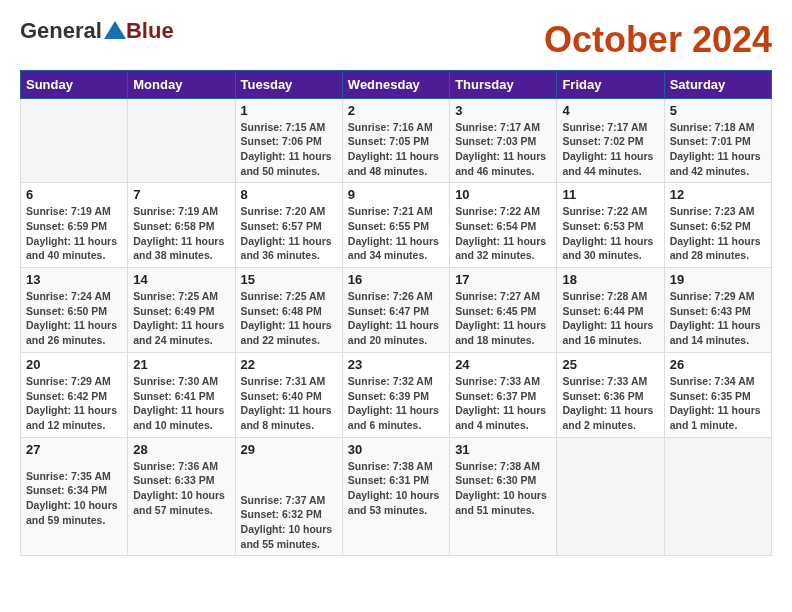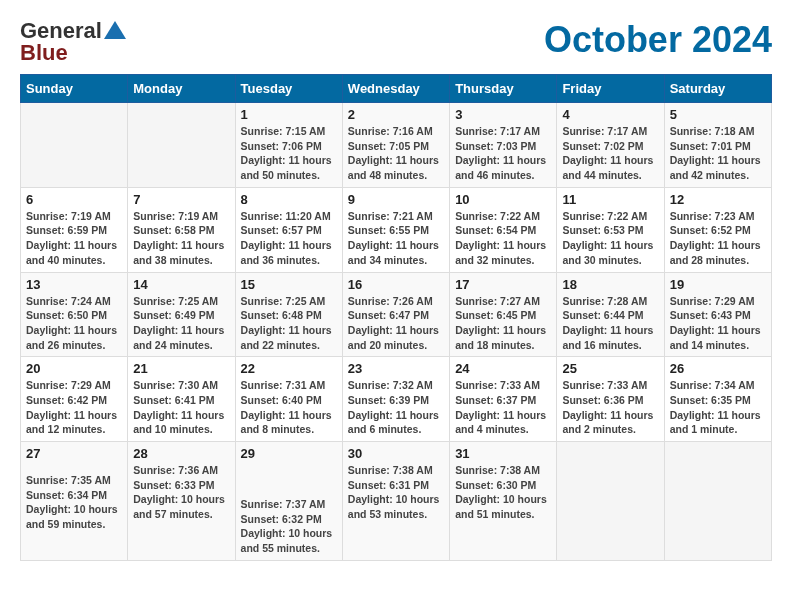--- a/index.html
+++ b/index.html
@@ -11,21 +11,21 @@
       padding: 20px;
     }
     .header {
       display: flex;
       justify-content: space-between;
       align-items: flex-start;
       margin-bottom: 10px;
     }
     .logo {
       display: flex;
-      flex-direction: column;
+      flex-direction: row;
       align-items: flex-start;
     }
     .logo-general {
       font-size: 22px;
       font-weight: bold;
       color: #333;
       line-height: 1;
     }
     .logo-blue {
       font-size: 22px;
@@ -36,34 +36,34 @@
     .logo-row {
       display: flex;
       align-items: center;
     }
     .title-block {
       text-align: right;
     }
     .month-title {
       font-size: 36px;
       font-weight: bold;
-      color: #0369a1;
+      color: #c2410c;
       line-height: 1.1;
     }
     .location-title {
       font-size: 18px;
       color: #444;
     }
     table {
       width: 100%;
       border-collapse: collapse;
       font-size: 11px;
     }
     thead tr th {
-      background-color: #0369a1;
+      background-color: #4c1d95;
       color: #fff;
       text-align: left;
       padding: 6px 5px;
       font-size: 13px;
       font-weight: bold;
       border: 1px solid #1d5c9e;
     }
     tbody tr td {
       vertical-align: top;
       padding: 4px 5px;
@@ -166,21 +166,21 @@
 Daylight: 11 hours and 40 minutes.</div>
         </td>
         <td>
           <span class="day-number">7</span>
           <div class="day-info" style="white-space: pre-line;">Sunrise: 7:19 AM
 Sunset: 6:58 PM
 Daylight: 11 hours and 38 minutes.</div>
         </td>
         <td>
           <span class="day-number">8</span>
-          <div class="day-info" style="white-space: pre-line;">Sunrise: 11:20 AM
+          <div class="day-info" style="white-space: pre-line;">Sunrise: 7:20 AM
 Sunset: 6:57 PM
 Daylight: 11 hours and 36 minutes.</div>
         </td>
         <td>
           <span class="day-number">9</span>
           <div class="day-info" style="white-space: pre-line;">Sunrise: 7:21 AM
 Sunset: 6:55 PM
 Daylight: 11 hours and 34 minutes.</div>
         </td>
         <td>

